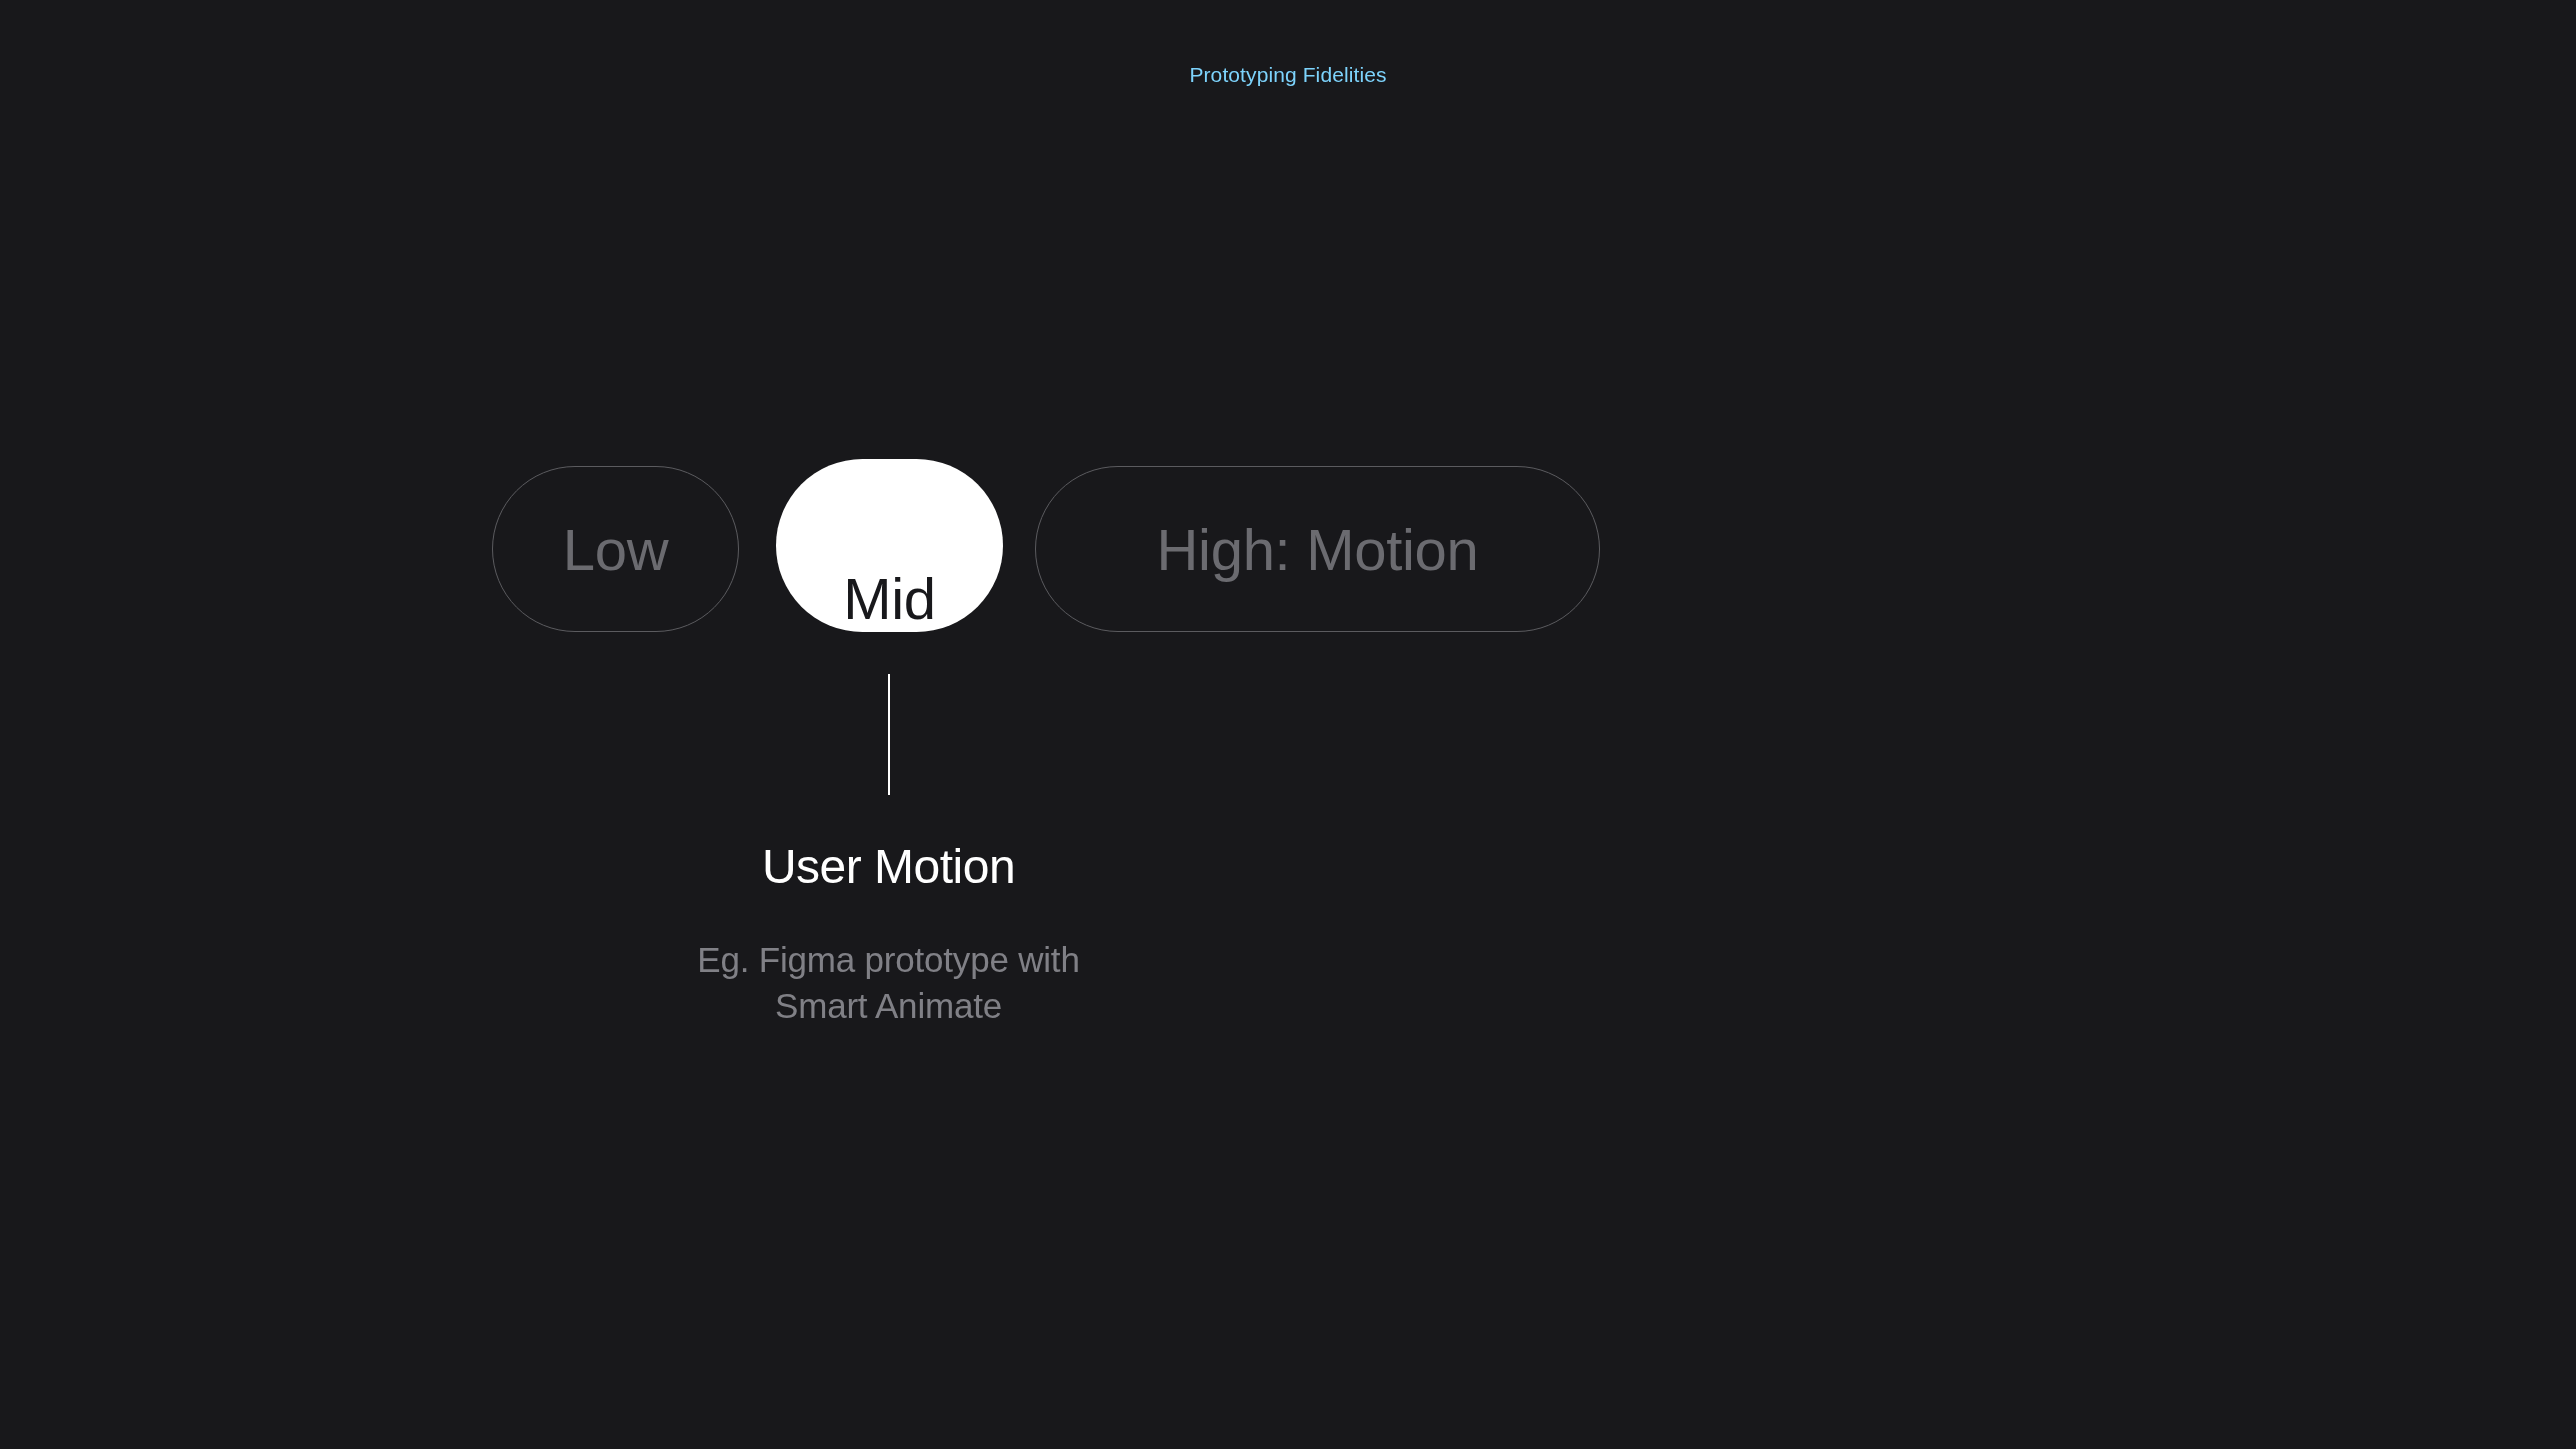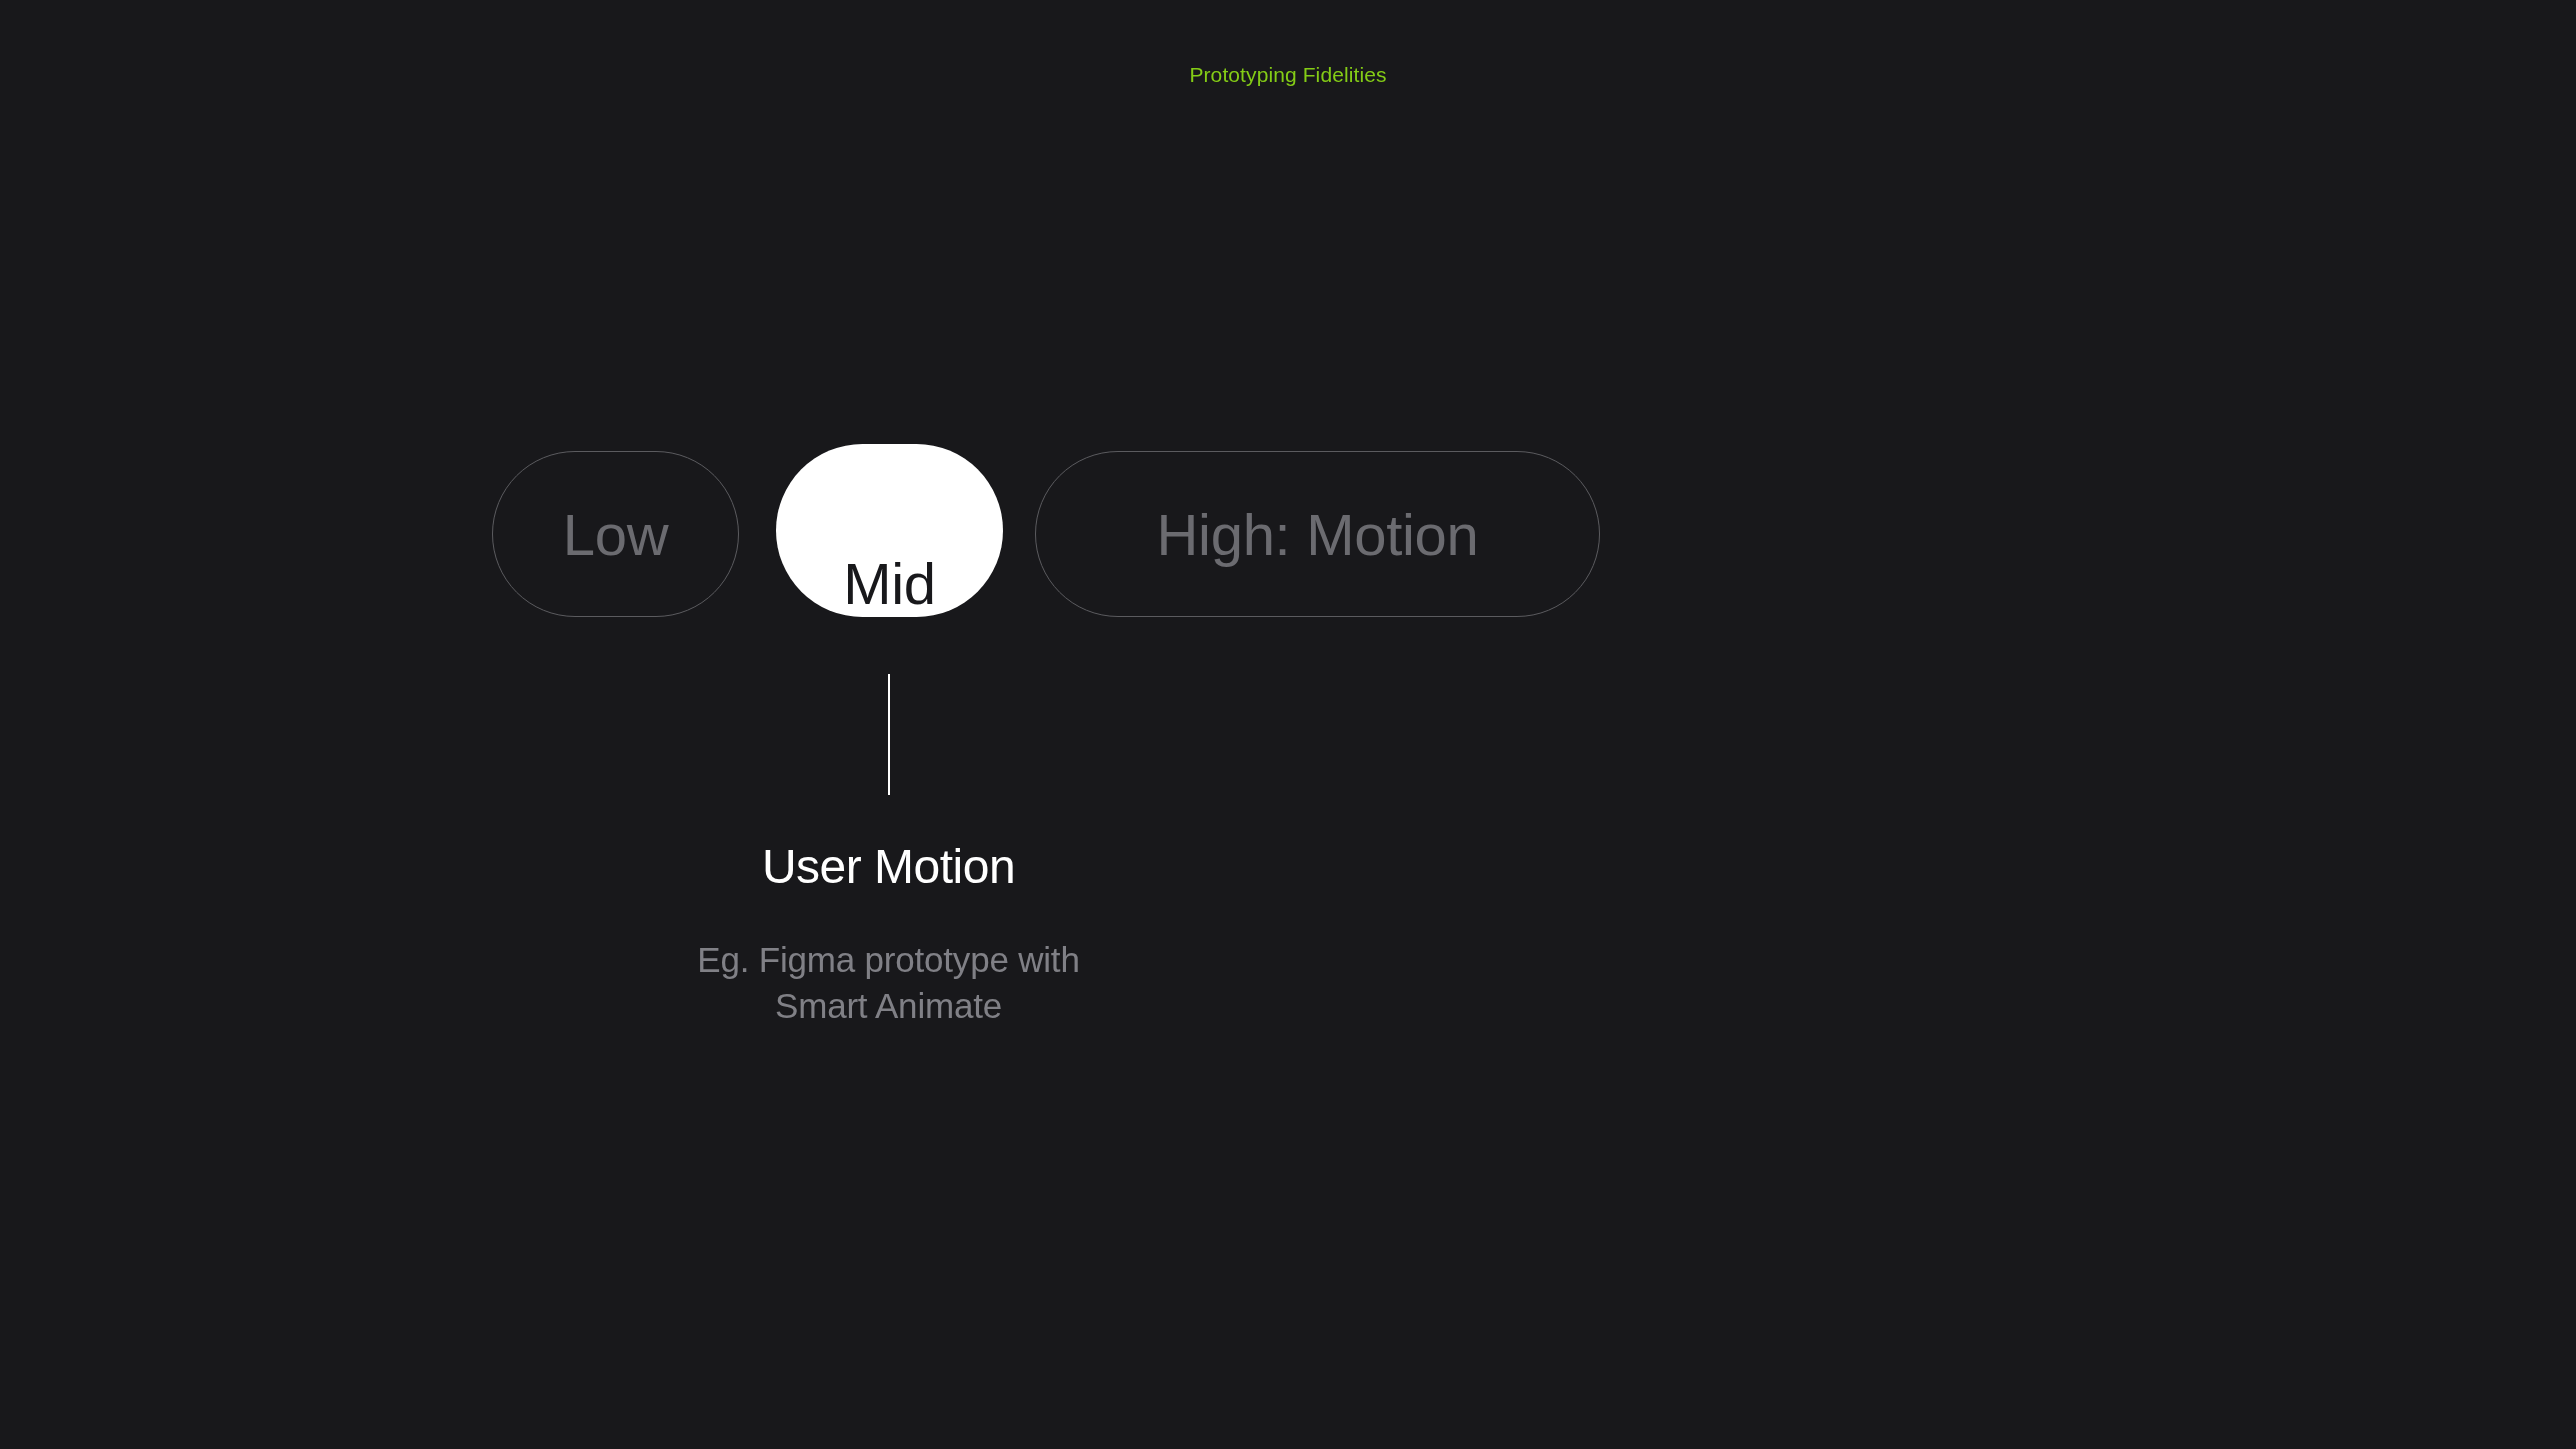--- a/index.html
+++ b/index.html
@@ -16,31 +16,31 @@
     -webkit-font-smoothing: antialiased;
   }
 
   
   .page-title {
     position: absolute;
     top: 62px;
     left: 0;
     width: 2576px;
     text-align: center;
-    color: #84cc16;
+    color: #7dd3fc;
     font-size: 21px;
     font-weight: 400;
     letter-spacing: 0.1px;
     line-height: 1.2;
   }
 
   
   .fidelity-row {
     position: absolute;
-    top: 443px;
+    top: 458px;
     left: 492px;
     display: flex;
     align-items: center;
     gap: 0px;
   }
 
   .pill {
     box-sizing: border-box;
     display: flex;
     align-items: center;

